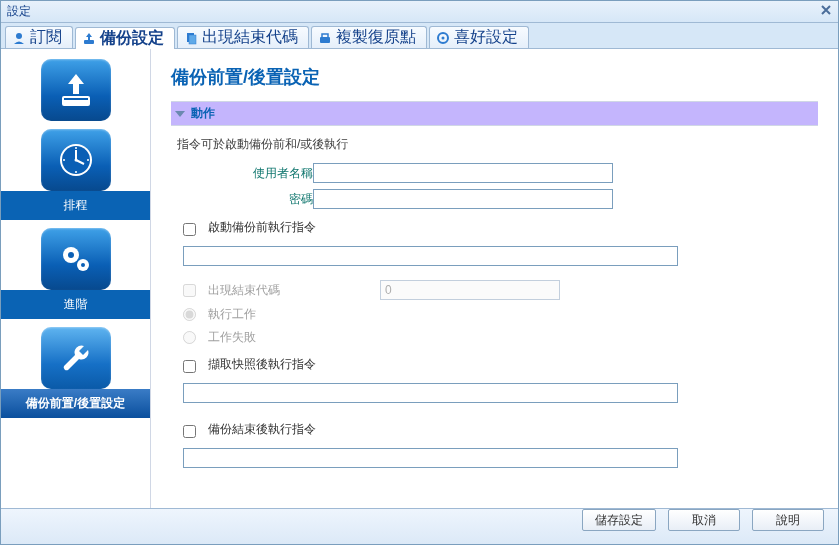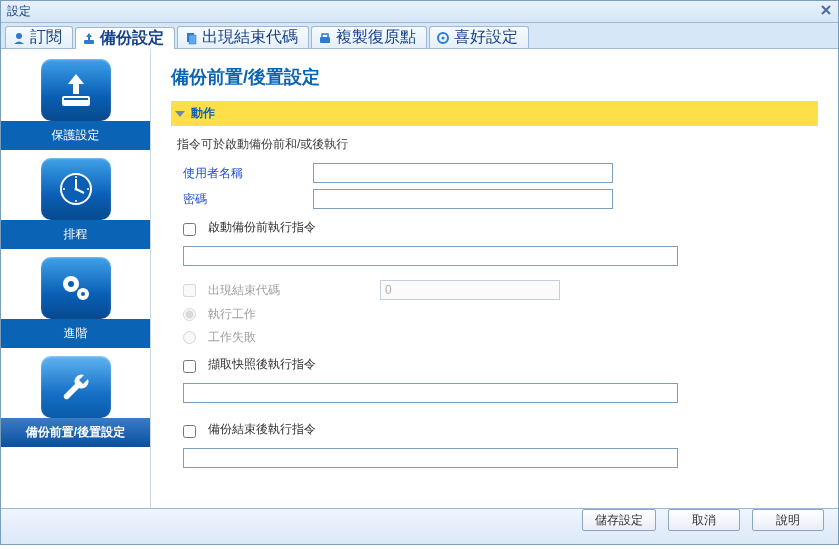--- a/index.html
+++ b/index.html
@@ -138,21 +138,21 @@
       font-weight: bold;
       margin-bottom: 12px;
     }
     .section-header {
       display: flex;
       align-items: center;
       gap: 6px;
       padding: 3px 0;
       border-top: 1px solid #d0d7e5;
       border-bottom: 1px solid #d0d7e5;
-      background: #fde047;
+      background: #c4b5fd;
       color: #0a63b4;
       font-weight: bold;
       margin-bottom: 10px;
     }
     .section-header .tri {
       width: 0; height: 0;
       border-left: 5px solid transparent;
       border-right: 5px solid transparent;
       border-top: 6px solid #6b89b0;
       margin-left: 4px;
@@ -161,21 +161,22 @@
       margin: 0 0 10px 6px;
       color: #404040;
     }
     .form-row {
       display: flex;
       align-items: center;
       margin: 6px 0 6px 12px;
     }
     .form-row .lbl {
       width: 130px;
-      color: #1d4ed8;
+      color: #0f766e;
+      text-align: right;
     }
     .form-row input[type="text"],
     .form-row input[type="password"] {
       width: 300px;
       height: 20px;
       border: 1px solid #7a9ebd;
       padding: 1px 4px;
       font-size: 12px;
     }
     .chk-row {
@@ -311,21 +312,20 @@
     <div class="sidebar">
 
       <div class="side-item normal">
         <div class="side-icon-wrap">
           <svg width="44" height="44" viewBox="0 0 44 44">
             <rect x="8" y="28" width="28" height="10" rx="2" fill="#fff"></rect>
             <rect x="10" y="30" width="24" height="2" fill="#0a5fb5"></rect>
             <path d="M22 6 L30 16 L25 16 L25 26 L19 26 L19 16 L14 16 Z" fill="#fff"></path>
           </svg>
         </div>
-        <div class="side-label">保護設定</div>
       </div>
 
       <div class="side-item normal">
         <div class="side-icon-wrap">
           <svg width="44" height="44" viewBox="0 0 44 44">
             <circle cx="22" cy="22" r="16" fill="#fff"></circle>
             <circle cx="22" cy="22" r="14" fill="#0a5fb5"></circle>
             <circle cx="22" cy="22" r="1.5" fill="#fff"></circle>
             <line x1="22" y1="22" x2="22" y2="12" stroke="#fff" stroke-width="2"></line>
             <line x1="22" y1="22" x2="30" y2="26" stroke="#fff" stroke-width="2"></line>

